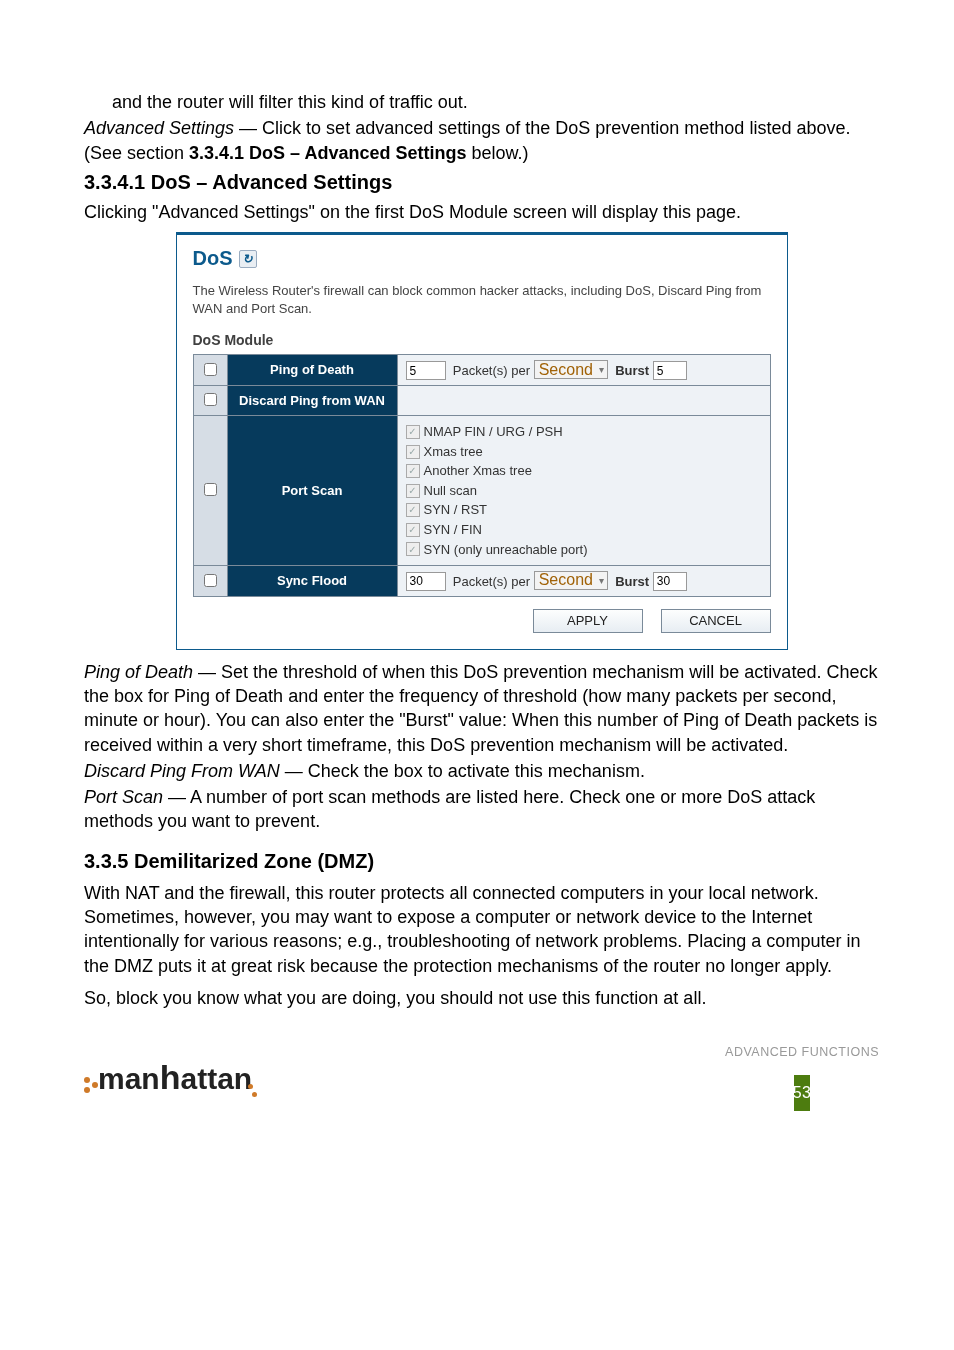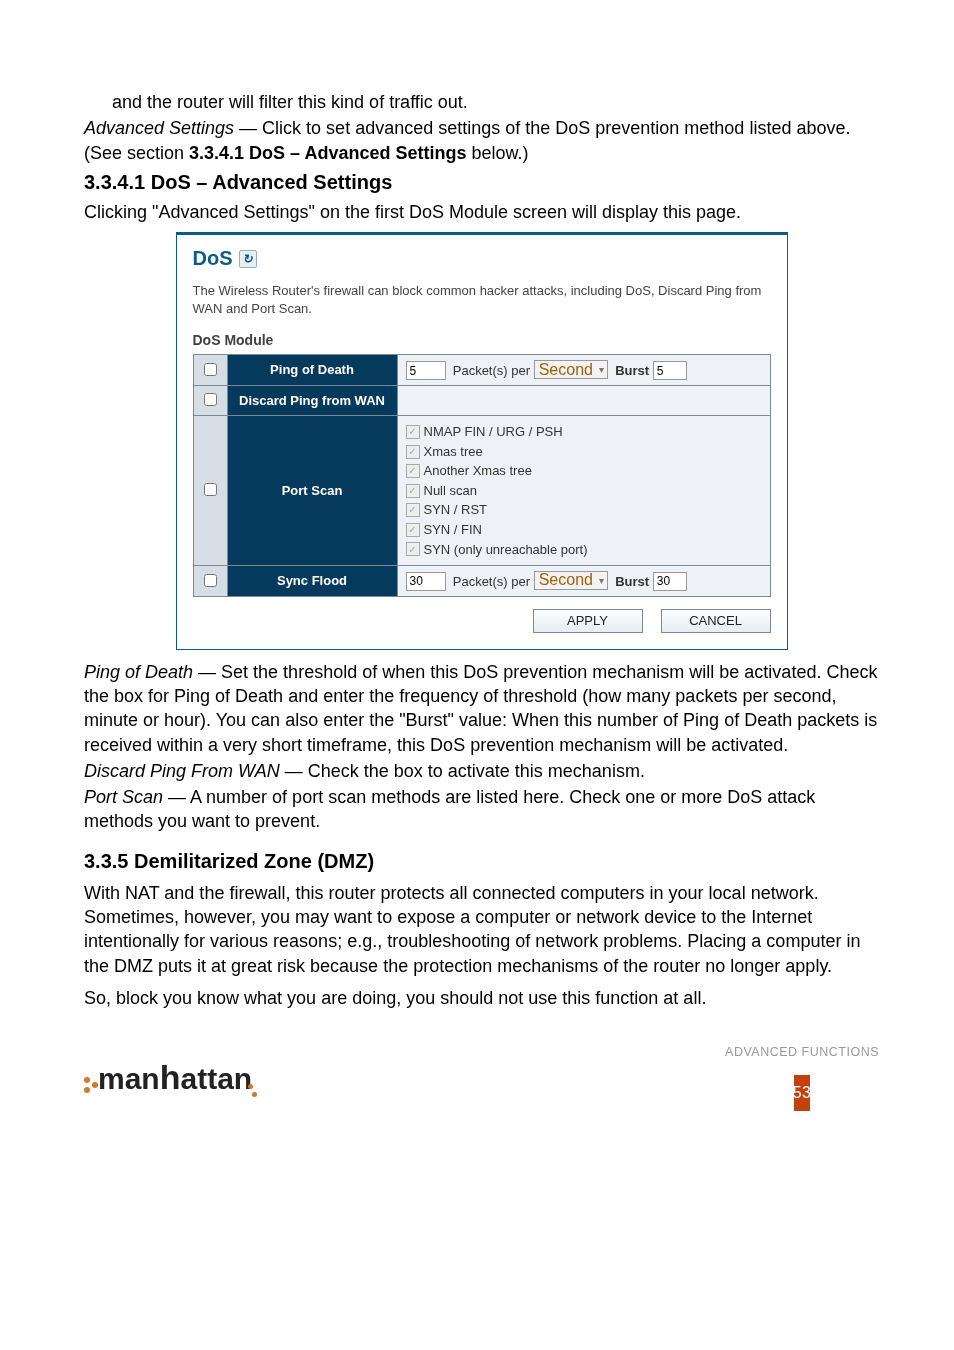--- a/index.html
+++ b/index.html
@@ -194,21 +194,21 @@
   .logo-text .tall { font-size: 34px; }
   .footer-right {
     display: flex; align-items: center; gap: 14px;
     font-size: 12.5px;
     letter-spacing: 0.5px;
     color: #999;
     flex-direction: column;
   }
   .page-badge {
     width: 16px; height: 36px;
-    background: #c2410c;
+    background: #4d7c0f;
     color: #fff;
     display: inline-flex;
     align-items: center; justify-content: center;
     font-size: 16px;
   }
   p { margin: 0 0 2px 0; }
   .para-group { margin-bottom: 0; }
   .section-gap { margin-top: 14px; margin-bottom: 6px; }
 </style>
 </head>

